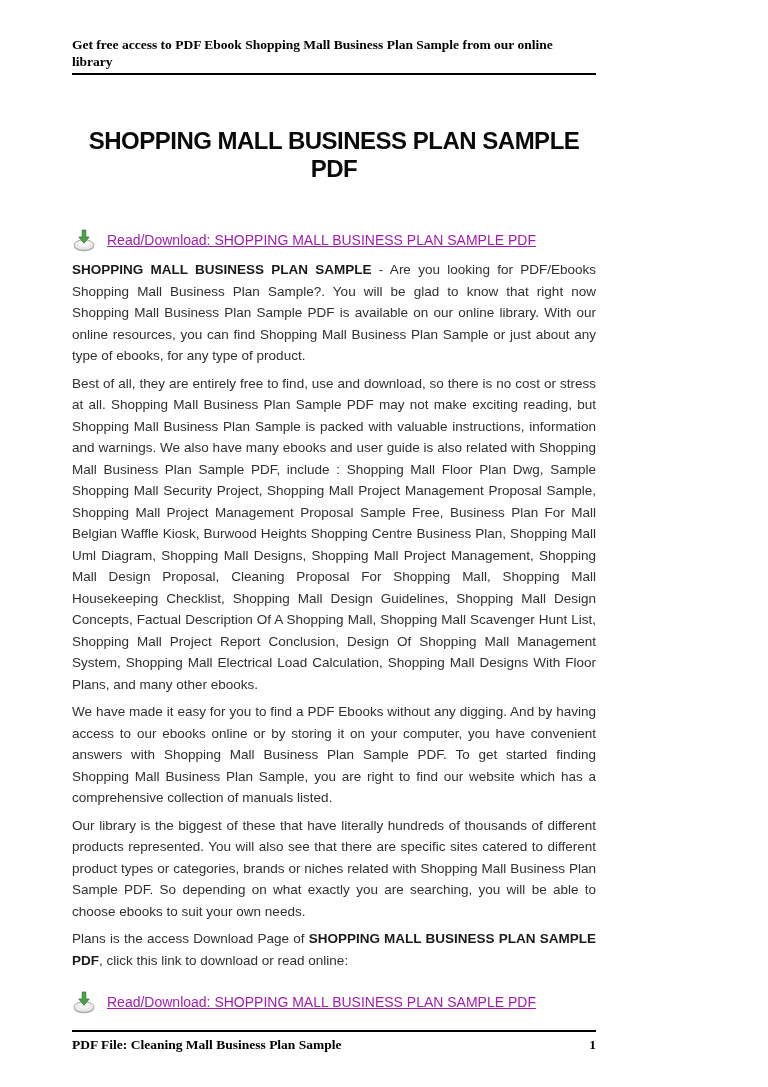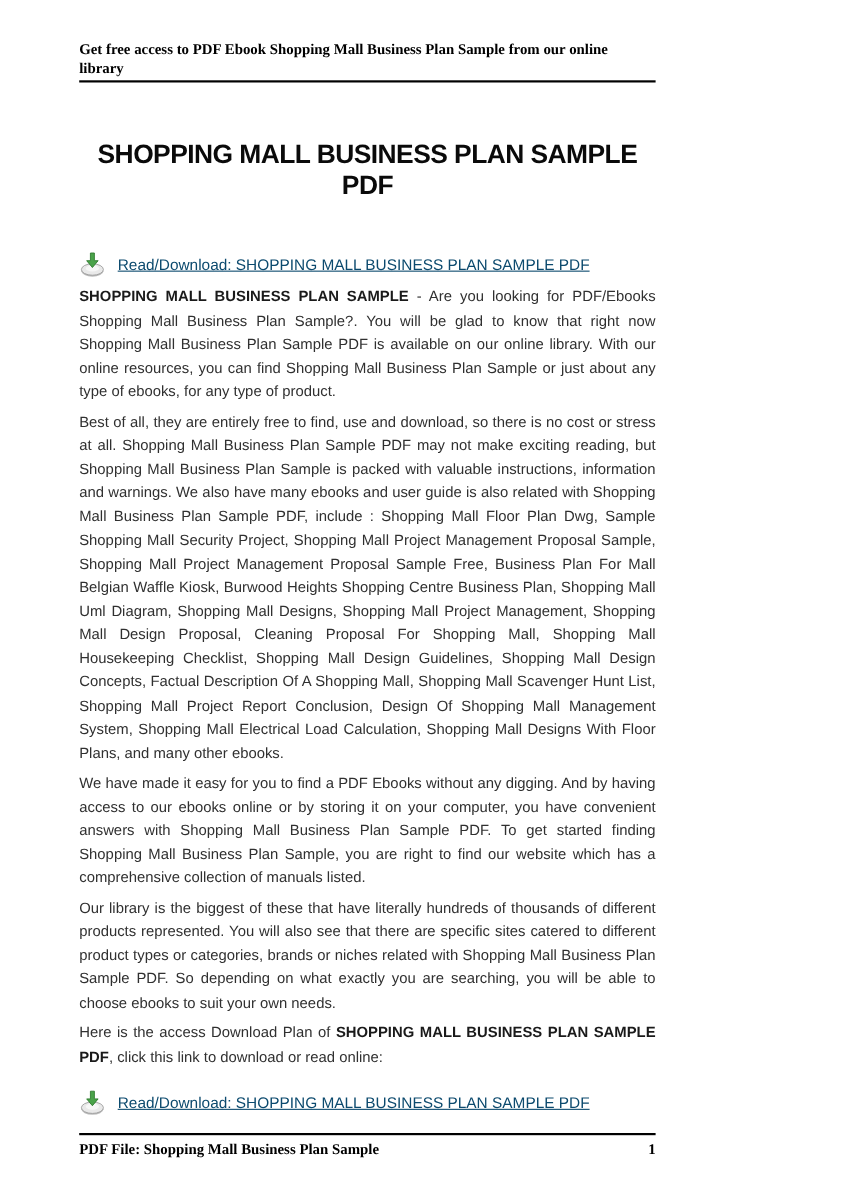--- a/index.html
+++ b/index.html
@@ -45,21 +45,21 @@
     margin-top: 18px;
   }
   .dl-icon {
     width: 24px;
     height: 26px;
     flex: 0 0 auto;
     display: inline-block;
   }
   .dl-link {
     font-size: 14px;
-    color: #0c4a6e;
+    color: #a21caf;
     text-decoration: underline;
     cursor: pointer;
   }
   p.body {
     margin: 6px 72px 0 72px;
     font-size: 13.5px;
     line-height: 21.5px;
     text-align: justify;
     color: #303030;
   }
@@ -108,32 +108,32 @@
   </div>
 
   <p class="body first"><strong>SHOPPING MALL BUSINESS PLAN SAMPLE</strong><span> - Are you looking for PDF/Ebooks Shopping Mall Business Plan Sample?. You will be glad to know that right now Shopping Mall Business Plan Sample PDF is available on our online library. With our online resources, you can find Shopping Mall Business Plan Sample or just about any type of ebooks, for any type of product.</span></p>
 
   <p class="body">Best of all, they are entirely free to find, use and download, so there is no cost or stress at all. Shopping Mall Business Plan Sample PDF may not make exciting reading, but Shopping Mall Business Plan Sample is packed with valuable instructions, information and warnings. We also have many ebooks and user guide is also related with Shopping Mall Business Plan Sample PDF, include : Shopping Mall Floor Plan Dwg, Sample Shopping Mall Security Project, Shopping Mall Project Management Proposal Sample, Shopping Mall Project Management Proposal Sample Free, Business Plan For Mall Belgian Waffle Kiosk, Burwood Heights Shopping Centre Business Plan, Shopping Mall Uml Diagram, Shopping Mall Designs, Shopping Mall Project Management, Shopping Mall Design Proposal, Cleaning Proposal For Shopping Mall, Shopping Mall Housekeeping Checklist, Shopping Mall Design Guidelines, Shopping Mall Design Concepts, Factual Description Of A Shopping Mall, Shopping Mall Scavenger Hunt List, Shopping Mall Project Report Conclusion, Design Of Shopping Mall Management System, Shopping Mall Electrical Load Calculation, Shopping Mall Designs With Floor Plans, and many other ebooks.</p>
 
   <p class="body">We have made it easy for you to find a PDF Ebooks without any digging. And by having access to our ebooks online or by storing it on your computer, you have convenient answers with Shopping Mall Business Plan Sample PDF. To get started finding Shopping Mall Business Plan Sample, you are right to find our website which has a comprehensive collection of manuals listed.</p>
 
   <p class="body">Our library is the biggest of these that have literally hundreds of thousands of different products represented. You will also see that there are specific sites catered to different product types or categories, brands or niches related with Shopping Mall Business Plan Sample PDF. So depending on what exactly you are searching, you will be able to choose ebooks to suit your own needs.</p>
 
-  <p class="body"><span>Here is the access Download Plan of </span><strong>SHOPPING MALL BUSINESS PLAN SAMPLE PDF</strong><span>, click this link to download or read online:</span></p>
+  <p class="body"><span>Plans is the access Download Page of </span><strong>SHOPPING MALL BUSINESS PLAN SAMPLE PDF</strong><span>, click this link to download or read online:</span></p>
 
   <div class="link-row second">
     <span class="dl-icon">
       <svg viewBox="0 0 24 26" width="24" height="26" aria-hidden="true">
         <ellipse cx="12" cy="19.5" rx="10" ry="5" fill="#bdbdbd"></ellipse>
         <ellipse cx="12" cy="18" rx="10" ry="5.2" fill="#e9e9e9" stroke="#9a9a9a" stroke-width="0.8"></ellipse>
         <ellipse cx="12" cy="17" rx="6" ry="2.8" fill="#f7f7f7"></ellipse>
         <path d="M10.2 3 h3.6 v7 h3.4 L12 16.2 6.8 10 h3.4 z" fill="#4aa34a" stroke="#2d7a2d" stroke-width="0.8"></path>
       </svg>
     </span>
     <a class="dl-link" href="#">Read/Download: SHOPPING MALL BUSINESS PLAN SAMPLE PDF</a>
   </div>
 
   <div class="footer">
-    <span>PDF File: Shopping Mall Business Plan Sample</span>
+    <span>PDF File: Cleaning Mall Business Plan Sample</span>
     <span>1</span>
   </div>
 
 </div>
 
 </body></html>

